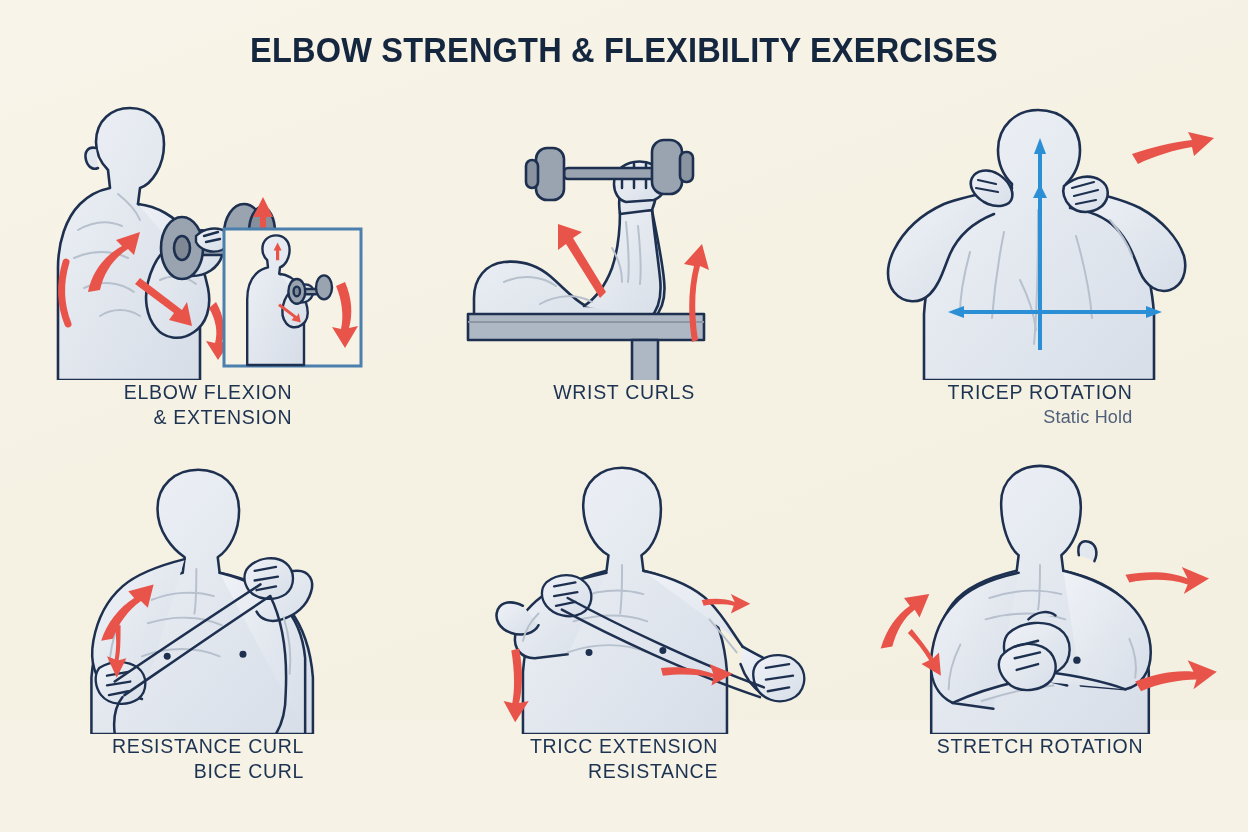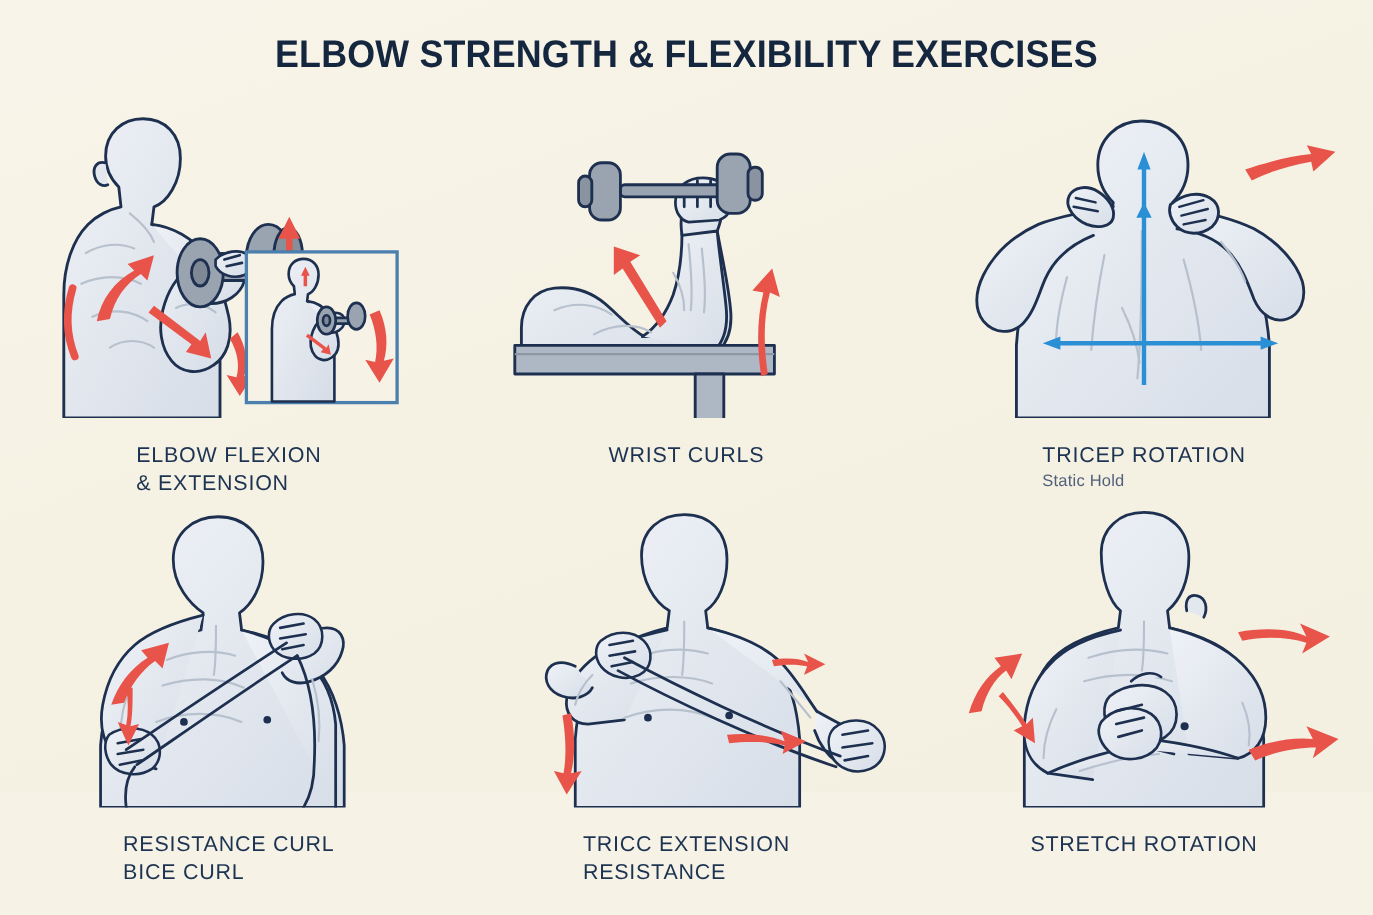--- a/index.html
+++ b/index.html
@@ -36,33 +36,33 @@
   .panel {
     position: relative;
     display: flex;
     flex-direction: column;
     align-items: center;
     justify-content: flex-start;
   }
   .art { width: 100%; height: 288px; display: block; }
   .art svg { display: block; width: 100%; height: 100%; }
   .caption {
-    text-align: left;
+    text-align: right;
     line-height: 1.28;
-    margin-top: 22px;
+    margin-top: 0;
   }
   .cap-line {
     display: block;
     font-size: 19.5px;
     letter-spacing: 0.7px;
     color: #1d3352;
   }
   .cap-sub {
     display: block;
-    font-size: 15px;
+    font-size: 18px;
     letter-spacing: 0.2px;
     color: #51607a;
     margin-top: 1px;
   }
   .row2 .art { height: 272px; }
 </style>
 </head>
 <body>
 
 <div id="poster">

